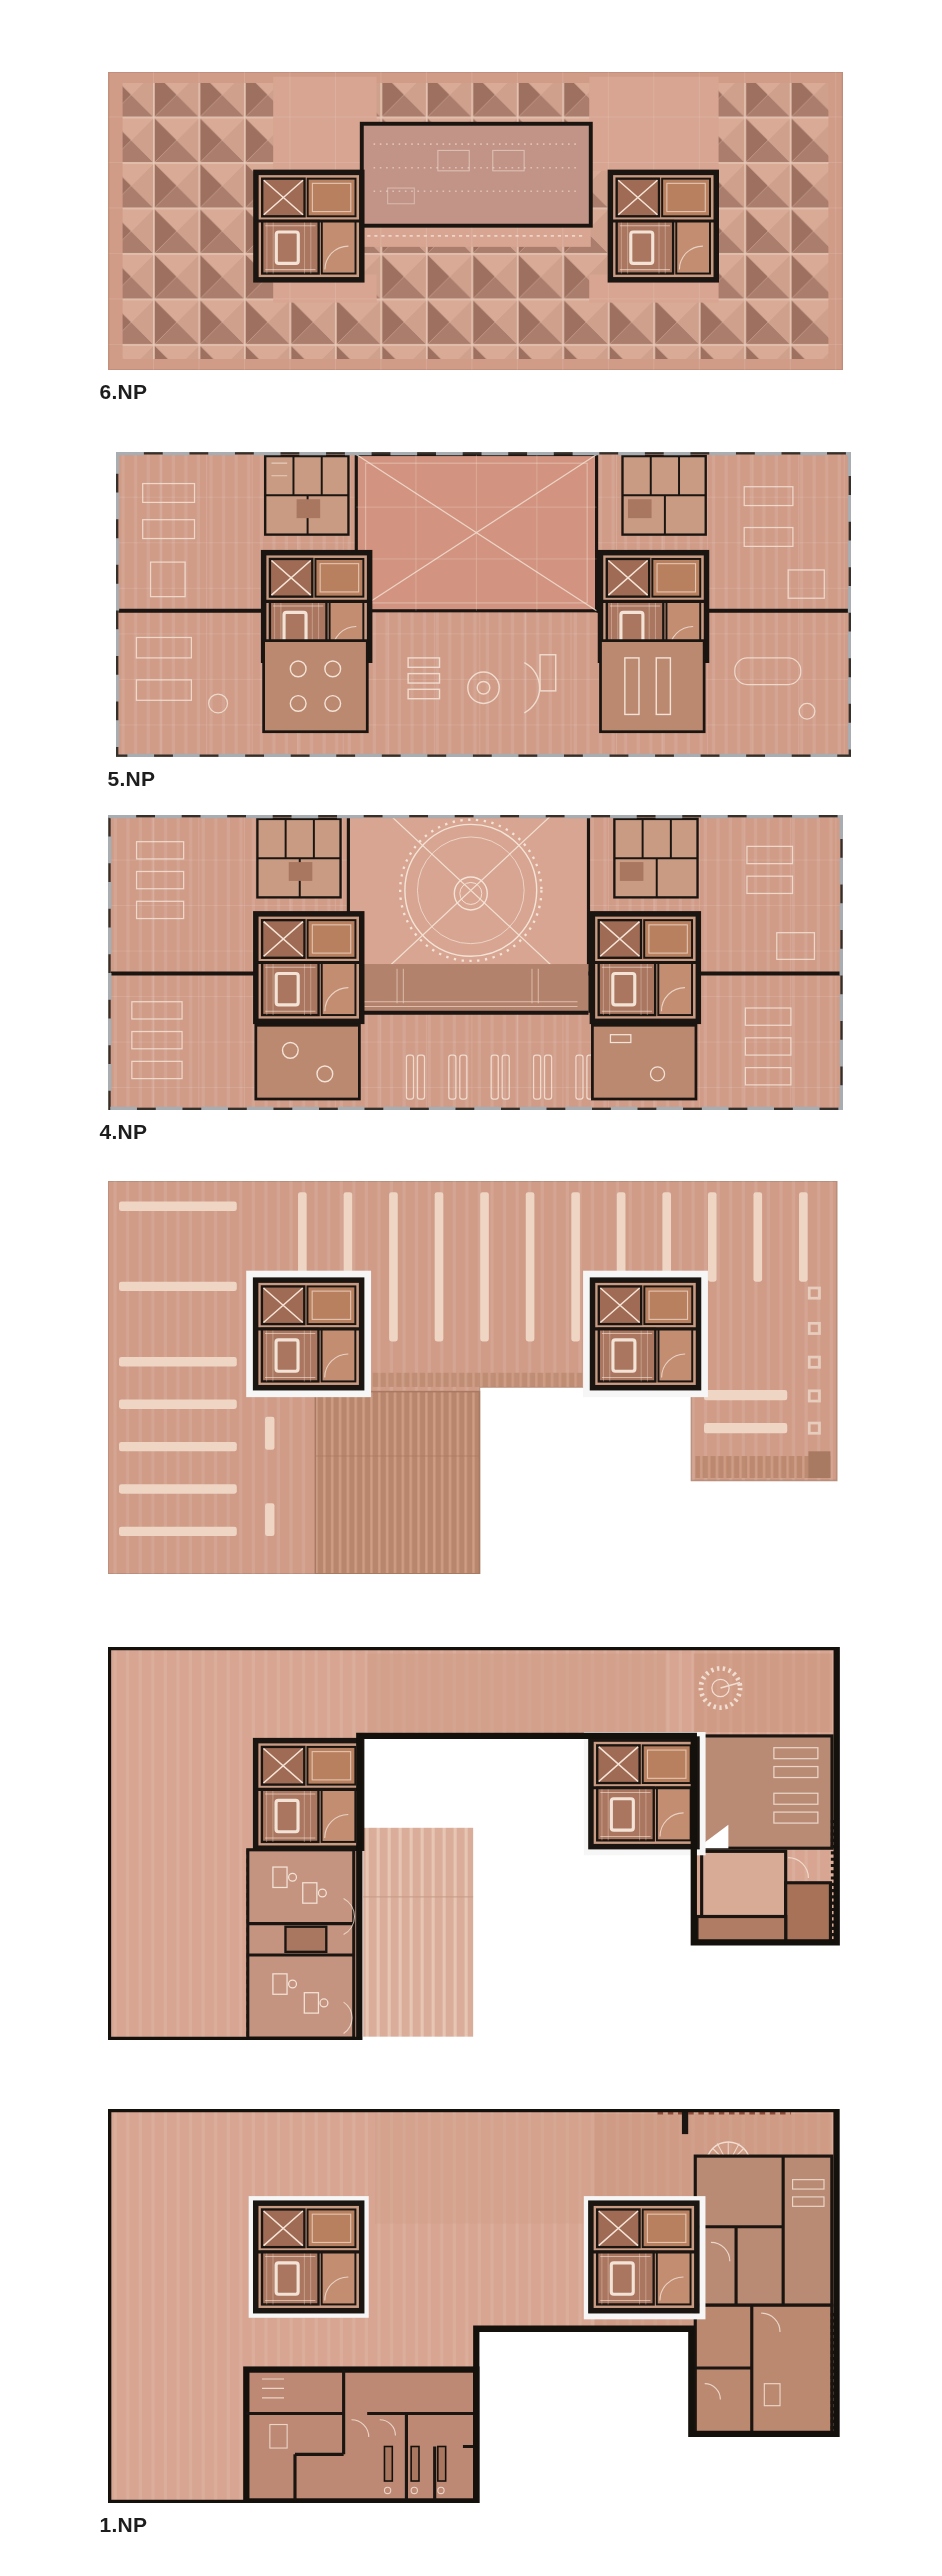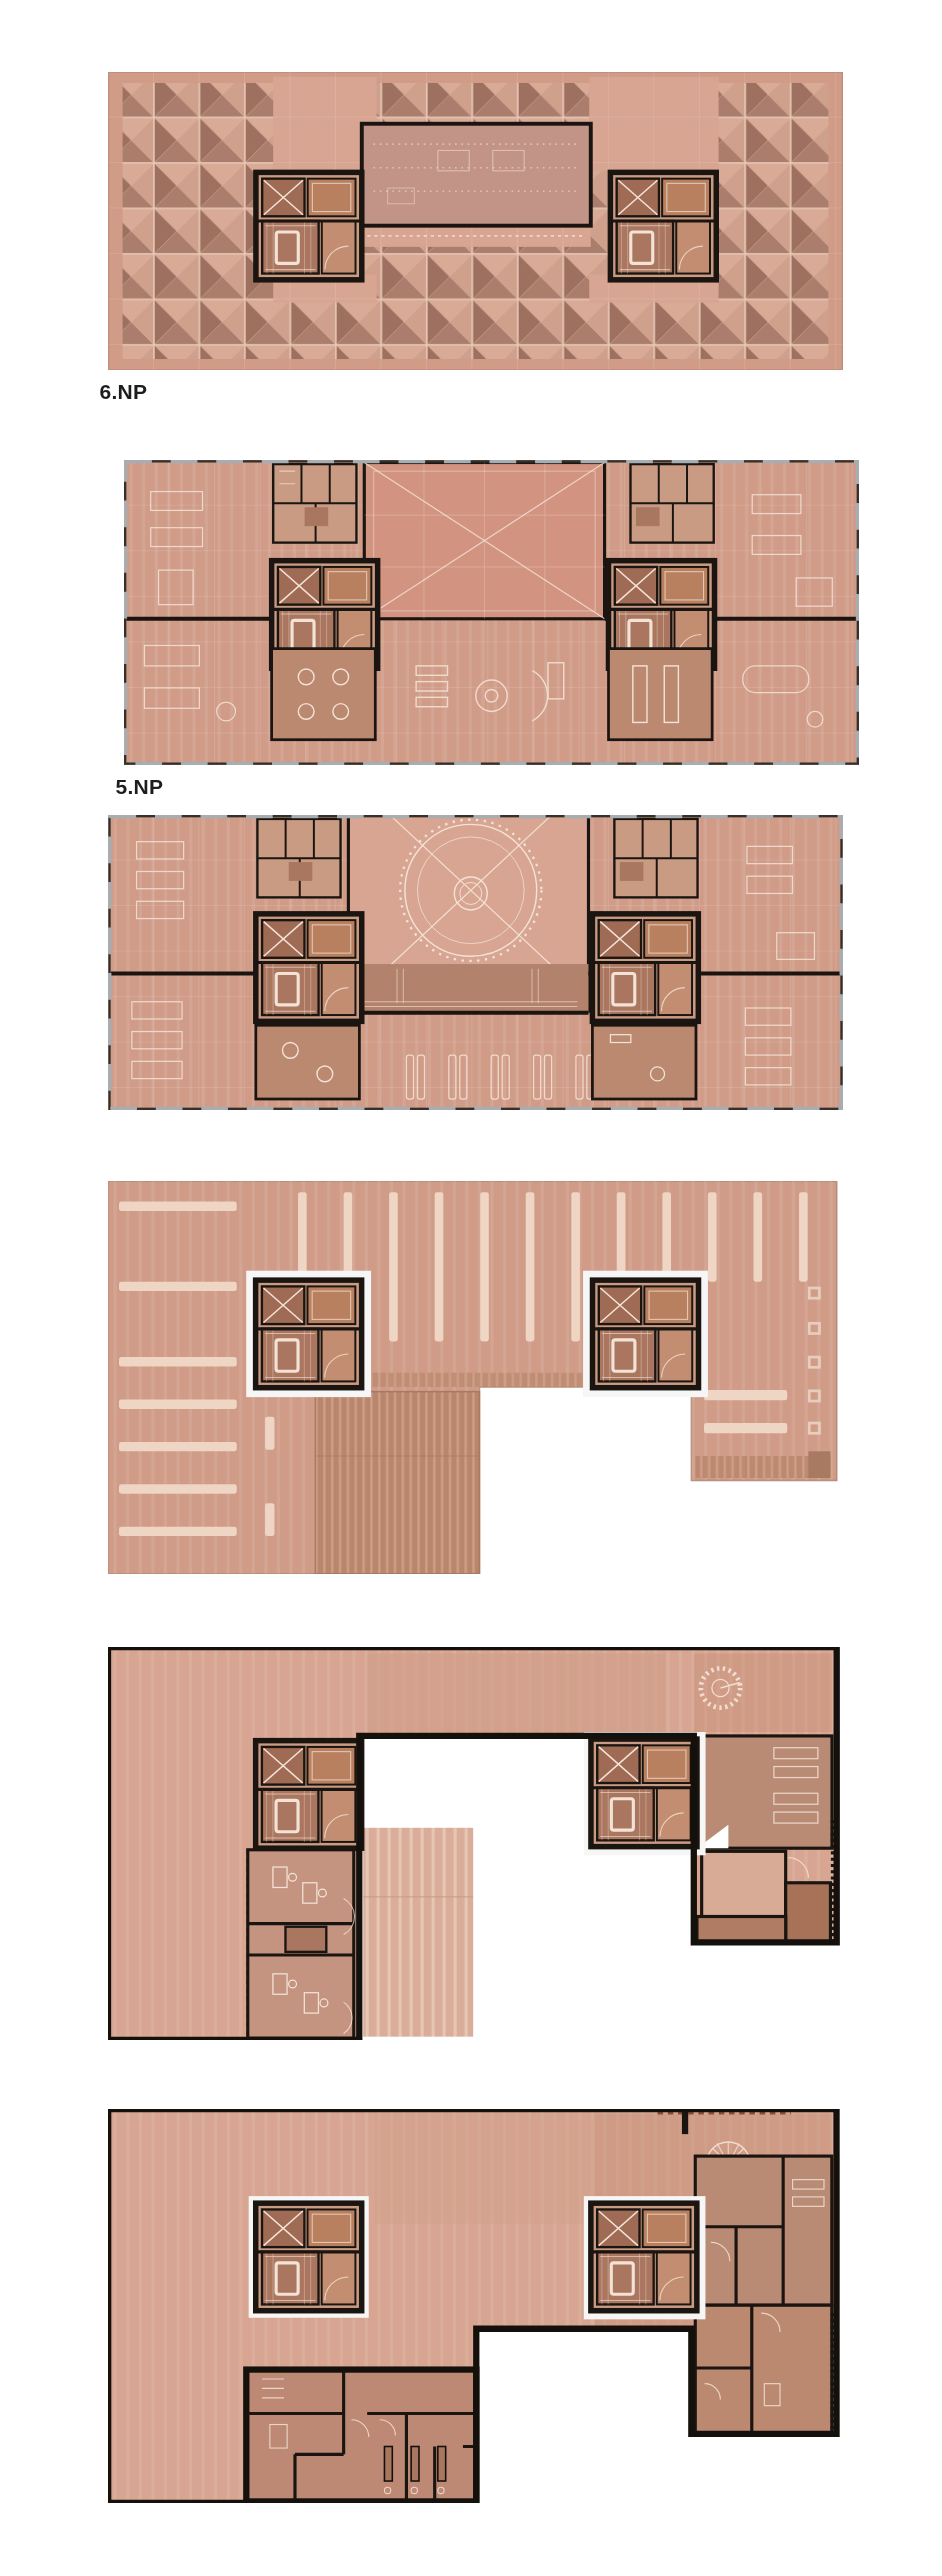--- a/index.html
+++ b/index.html
@@ -116,21 +116,21 @@
     <g>
         <use href="#core" x="188" y="128"></use>
       </g>
     <g>
         <use href="#core" x="640" y="128"></use>
       </g>
   </svg>
   <figcaption class="floor-label">6.NP</figcaption>
 </figure>
 
-<figure class="floor" id="f5" style="margin:16px">
+<figure class="floor" id="f5" style="margin:8px">
   <svg width="735" height="305" viewBox="0 0 936 388">
     <g>
       <rect x="0" y="0" width="936" height="388" class="fill-base"></rect>
       <rect x="0" y="0" width="936" height="388" fill="url(#grid58)"></rect>
       <rect x="0" y="0" width="936" height="388" fill="url(#bandTex)"></rect>
     </g>
 
     <g>
       <rect x="306" y="3" width="306" height="199" class="fill-atrium" stroke="#1a1510" stroke-width="4"></rect>
       <path d="M306,3 L612,202 M612,3 L306,202" stroke="#f3e3d6" stroke-width="1.6" opacity=".8"></path>
@@ -284,20 +284,21 @@
       <rect x="812" y="246" width="58" height="22"></rect>
         <rect x="812" y="284" width="58" height="22"></rect>
         <rect x="812" y="322" width="58" height="22"></rect>
     </g>
 
     <g>
       <rect x="1.5" y="1.5" width="933" height="373" fill="none" stroke="#34312d" stroke-width="3"></rect>
       <rect x="1.5" y="1.5" width="933" height="373" fill="none" stroke="#a7adb1" stroke-width="5" stroke-dasharray="34 24"></rect>
     </g>
   </svg>
+  <figcaption class="floor-label">4.NP</figcaption>
 </figure>
 
 <figure class="floor" id="f3" style="margin:0">
   <svg width="735" height="393" viewBox="0 0 936 500">
 
     <g>
       <path d="M0,0 H928 V381 H743 V262 H473 V500 H0 Z" class="fill-base" stroke="#b98f7b" stroke-width="2"></path>
       <path d="M0,0 H928 V381 H743 V262 H473 V500 H0 Z" fill="url(#bandTex)"></path>
     </g>
 
@@ -482,14 +483,15 @@
       <rect x="183" y="115" width="145" height="147" fill="none" stroke="#f6f6f6" stroke-width="8"></rect>
       <use href="#core" x="188" y="120"></use>
     </g>
     <g>
       <rect x="610" y="115" width="147" height="149" fill="none" stroke="#f6f6f6" stroke-width="8"></rect>
       <use href="#core" x="615" y="120"></use>
     </g>
 
     <path d="M0,0 H928 V414 H743 V280 H469 V502 H0 Z" fill="none" stroke="#14100c" stroke-width="8"></path>
   </svg>
+  <figcaption class="floor-label">1.NP</figcaption>
 </figure>
 
 
 </body></html>

